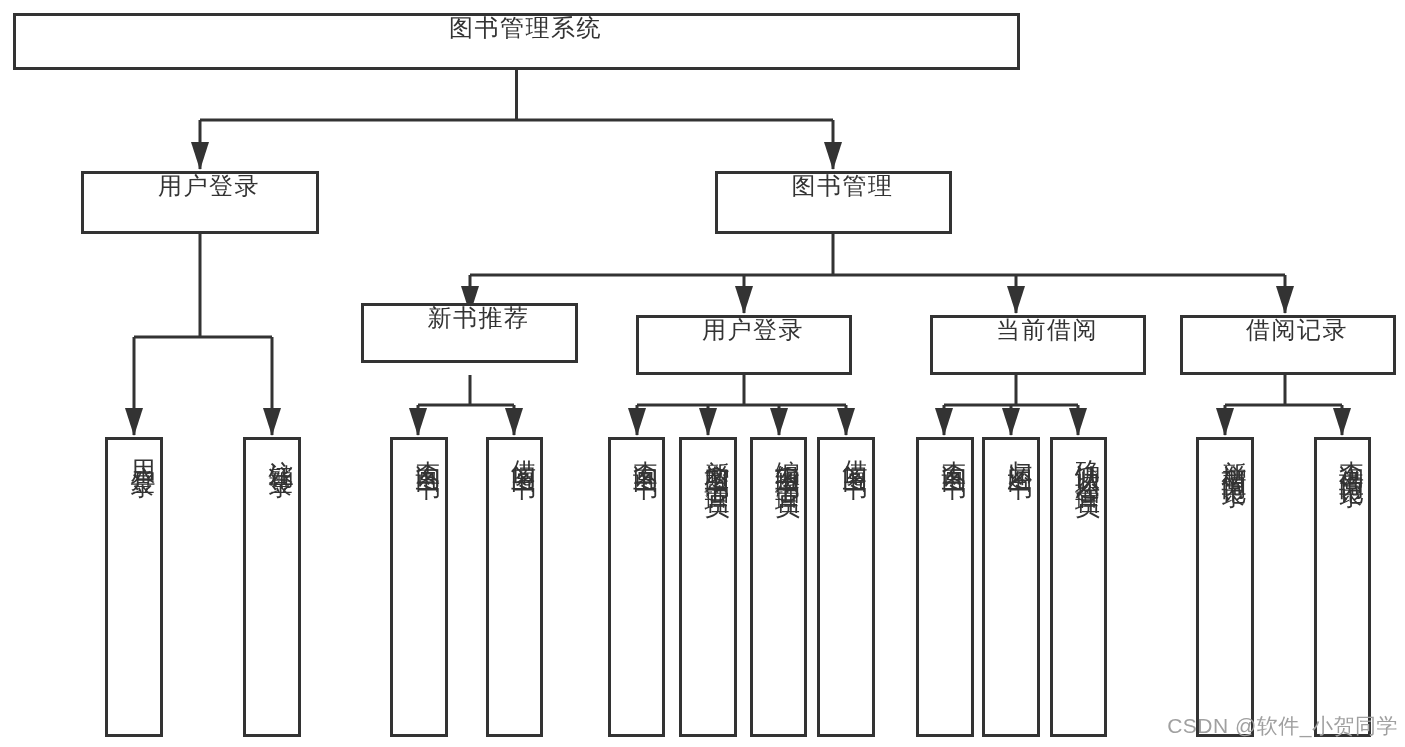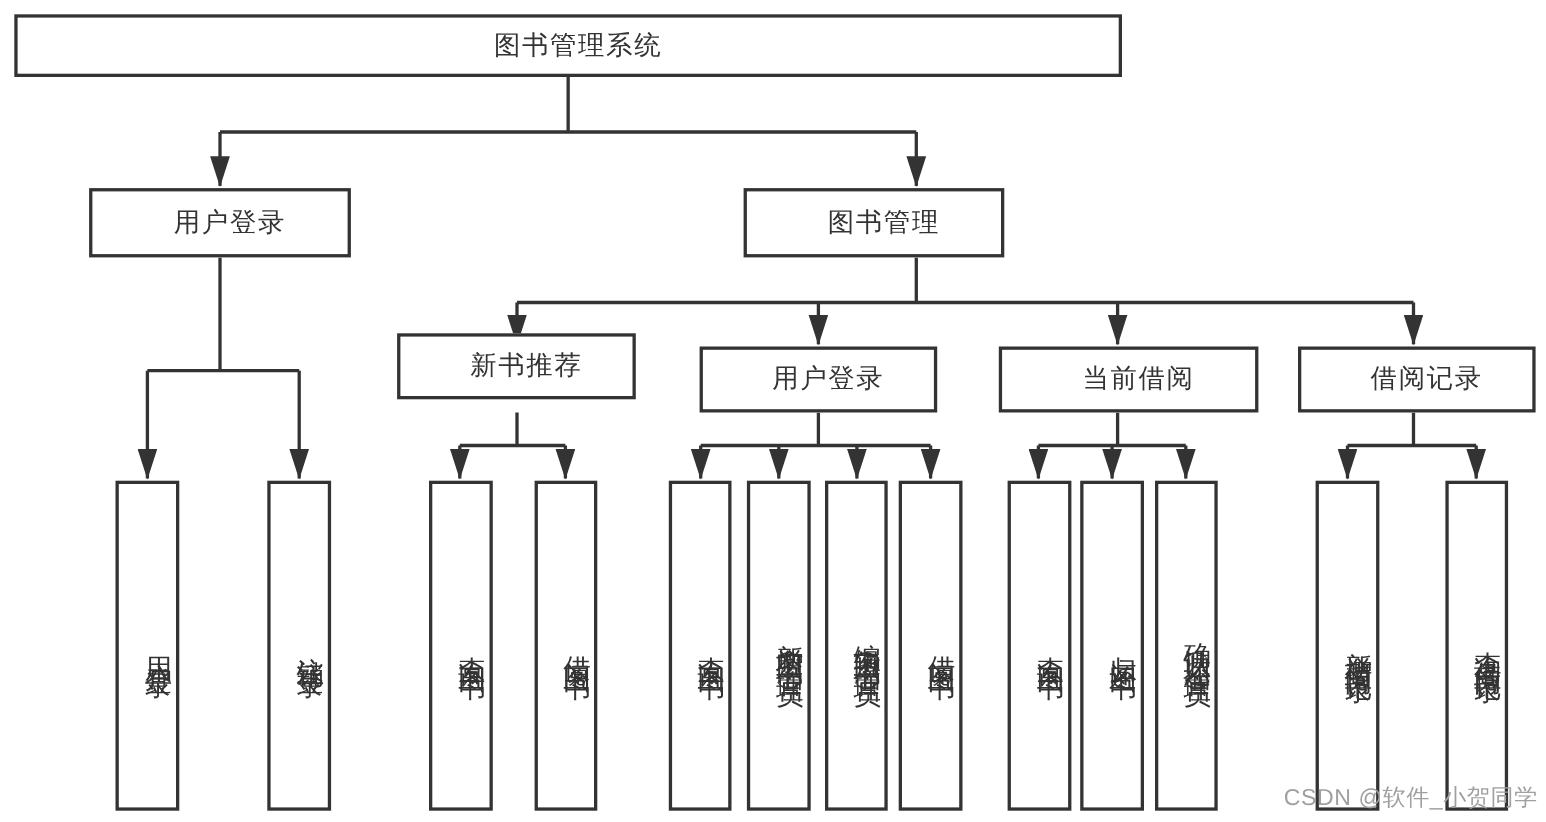--- a/index.html
+++ b/index.html
@@ -16,21 +16,21 @@
     color:var(--text);
   }
   #canvas{position:absolute;inset:0;width:1405px;height:747px;}
   svg.connectors{position:absolute;left:0;top:0;z-index:0;}
   .conn{stroke:var(--line);stroke-width:3;fill:none;}
   .arrowhead{fill:var(--line);stroke:none;}
   .box{
     position:absolute;z-index:1;box-sizing:border-box;
     background:var(--bg);
     border:3px solid var(--line);
-    display:flex;align-items:center;justify-content:center;padding-left:18px;
+    display:flex;justify-content:center;padding-left:18px;
   }
   .hlabel{
     font-size:24px;letter-spacing:1.5px;line-height:1;white-space:nowrap;
     color:var(--text);
   }
   .vlabel{
     writing-mode:vertical-rl;text-orientation:mixed;
     font-size:25px;letter-spacing:5px;line-height:1;
     color:var(--text);
   }
@@ -86,31 +86,31 @@
     <path class="conn" d="M1342,405 V435" marker-end="url(#ah)"></path>
   </svg>
 
   <div class="box" style="left:13px;top:13px;width:1007px;height:57px">
     <span class="hlabel">图书管理系统</span>
   </div>
 
   <div class="box" style="left:81px;top:171px;width:238px;height:63px">
     <span class="hlabel">用户登录</span>
   </div>
-  <div class="box" style="left:676px;top:171px;width:237px;height:63px">
+  <div class="box" style="left:715px;top:171px;width:237px;height:63px">
     <span class="hlabel">图书管理</span>
   </div>
 
   <div class="box" style="left:361px;top:303px;width:217px;height:60px">
     <span class="hlabel">新书推荐</span>
   </div>
   <div class="box" style="left:636px;top:315px;width:216px;height:60px">
     <span class="hlabel">用户登录</span>
   </div>
-  <div class="box" style="left:908px;top:315px;width:236px;height:60px">
+  <div class="box" style="left:930px;top:315px;width:216px;height:60px">
     <span class="hlabel">当前借阅</span>
   </div>
   <div class="box" style="left:1180px;top:315px;width:216px;height:60px">
     <span class="hlabel">借阅记录</span>
   </div>
 
   <div class="box" style="left:105px;top:437px;width:58px;height:300px">
     <span class="vlabel">用户登录</span>
   </div>
   <div class="box" style="left:243px;top:437px;width:58px;height:300px">

